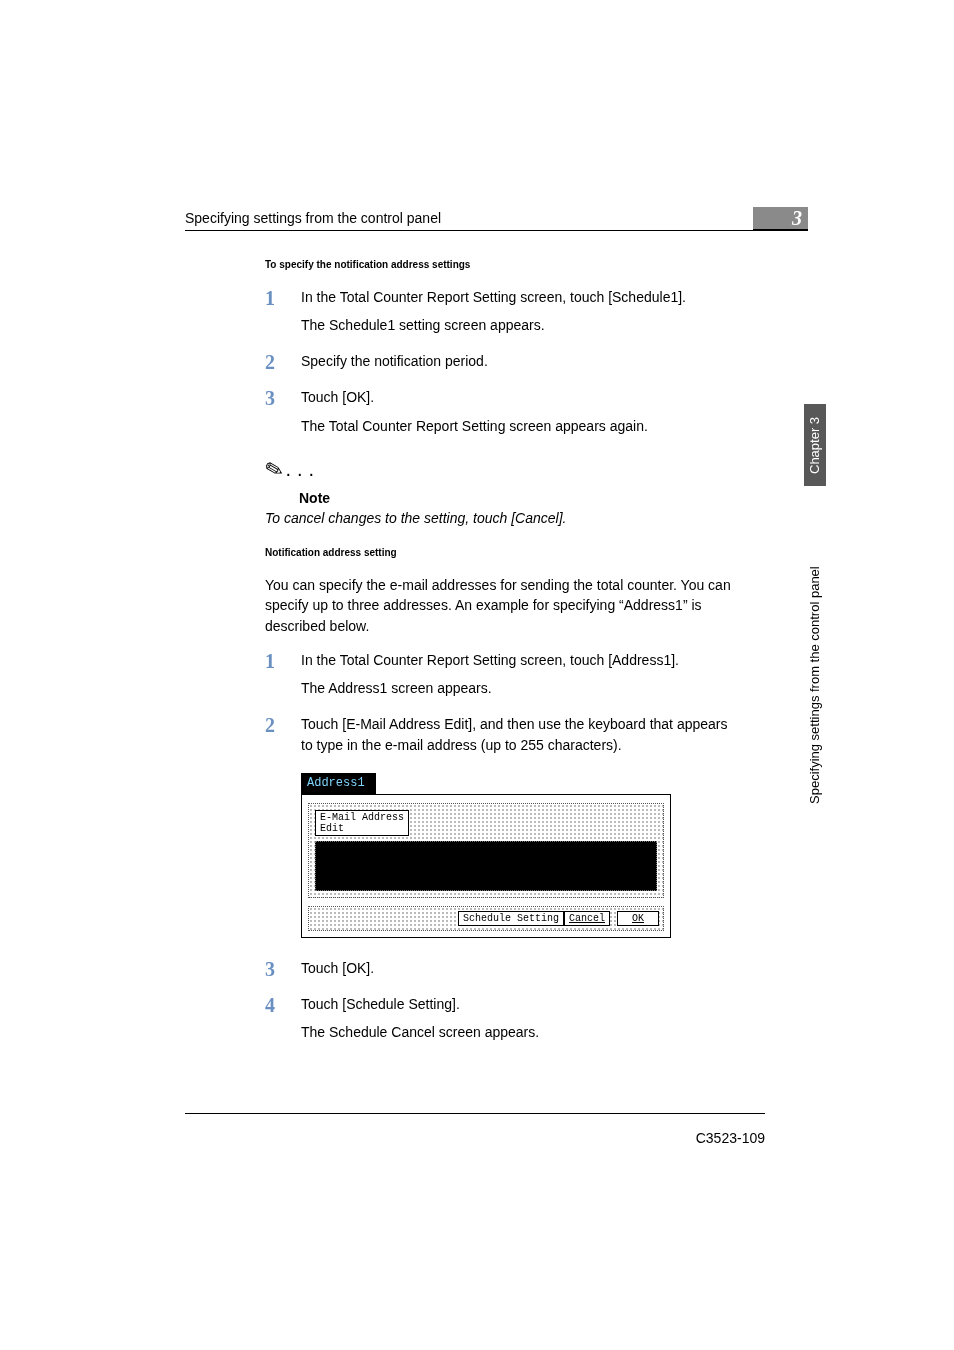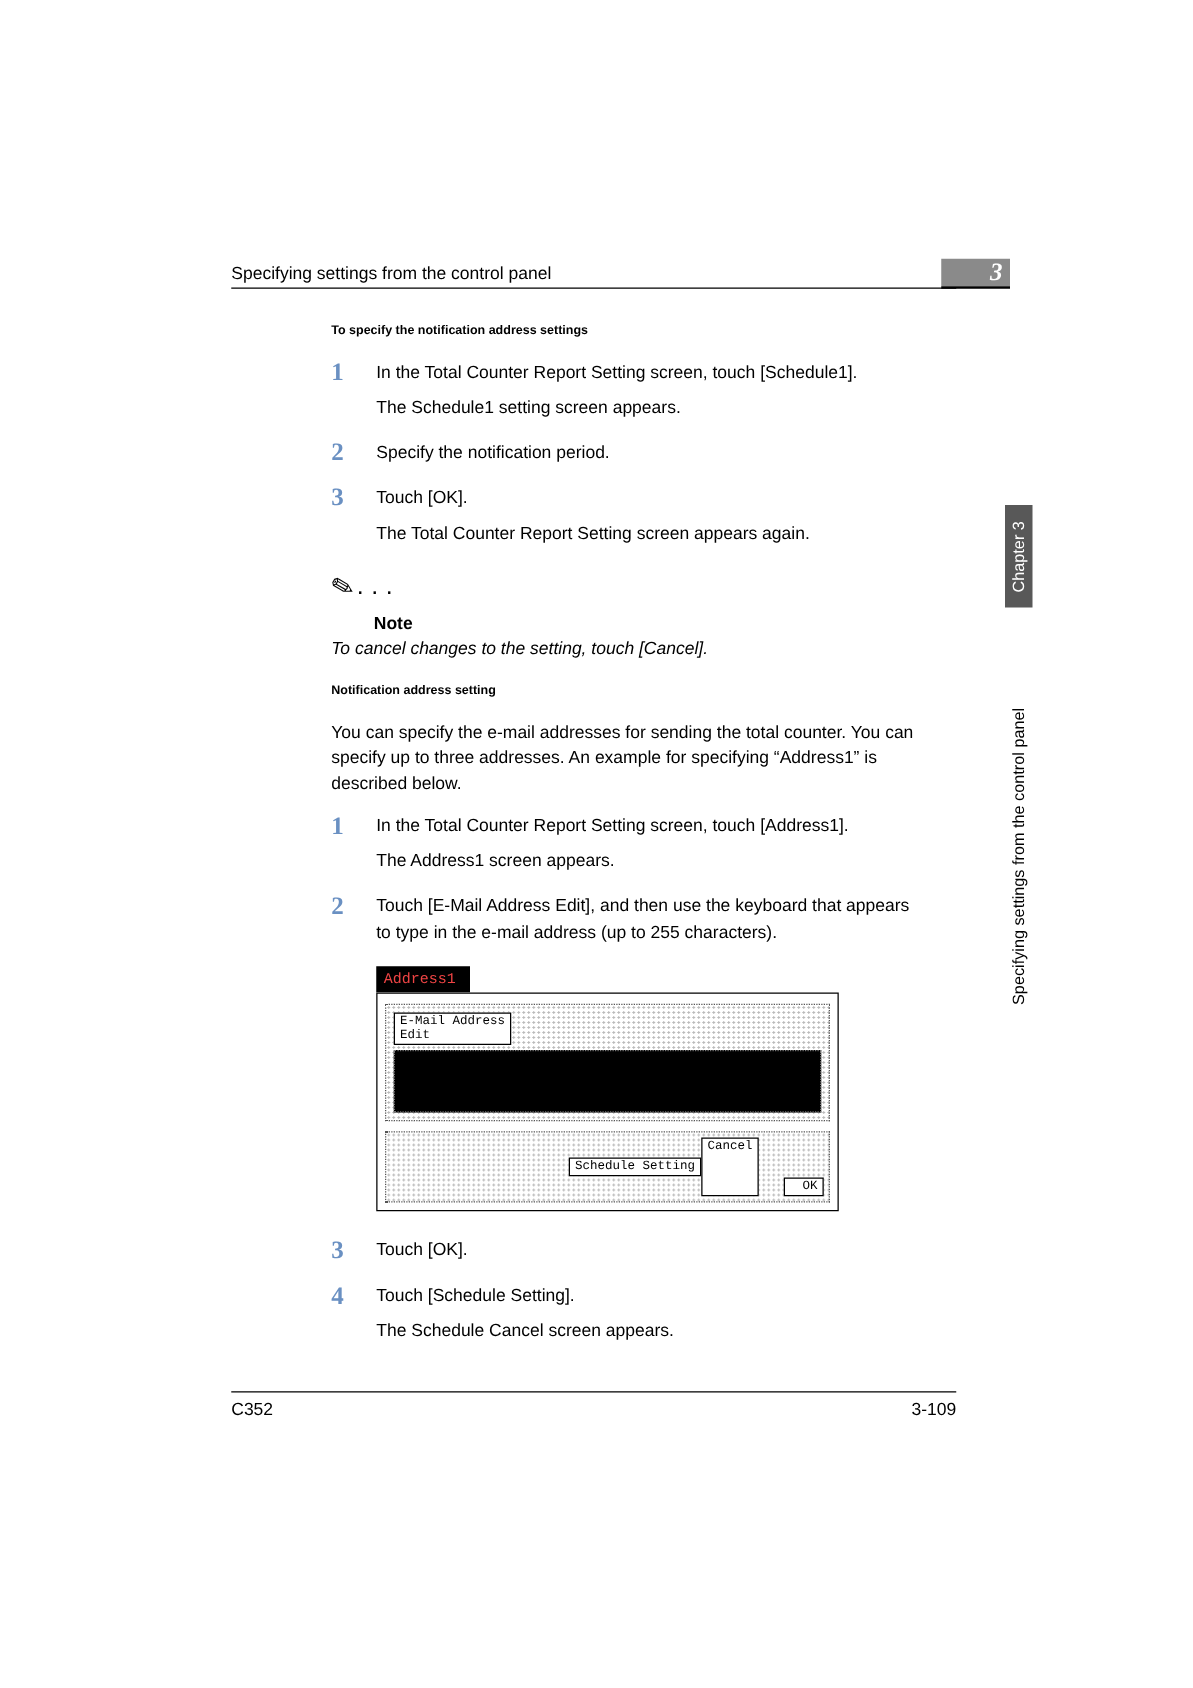--- a/index.html
+++ b/index.html
@@ -75,21 +75,21 @@
   .dots { font-size: 20px; letter-spacing: 6px; vertical-align: middle; margin-left: 2px;}
   .note-label { font-weight: bold; margin-left: 34px; margin-top: 2px; }
   .note-text { font-style: italic; }
   .para { margin-bottom: 14px; }
   .screenshot {
     width: 370px;
     margin: 10px 0 20px 36px;
   }
   .ss-title {
     background: #000;
-    color: #ef4444;
+    color: #7dd3fc;
     font-family: 'Courier New', monospace;
     font-size: 12px;
     padding: 2px 6px;
     width: 75px;
   }
   .ss-body {
     border: 1px solid #000;
     background: #fff;
     padding: 8px 6px 6px 6px;
   }
@@ -120,21 +120,21 @@
   }
   .btn-row {
     background-image: radial-gradient(#bbb 1px, transparent 1px);
     background-size: 4px 4px;
     border: 1px dotted #555;
     padding: 4px;
     display: flex;
     justify-content: flex-end;
     align-items: center;
   }
-  .btn-row-right { display: flex; gap: 20px; }
+  .btn-row-right { display: flex; gap: 7px; text-decoration: underline; }
   .side-tab-dark {
     position: absolute;
     right: 128px; top: 404px;
     width: 22px; height: 82px;
     background: #585858;
     color: #fff;
   }
   .side-tab-dark span {
     writing-mode: vertical-rl;
     transform: rotate(180deg);
@@ -155,24 +155,24 @@
     font-size: 13px;
     display: block;
     width: 100%; height: 100%;
     line-height: 22px;
   }
   .footer {
     position: absolute;
     left: 185px; top: 1113px;
     width: 580px;
     border-top: 1px solid #000;
-    padding-top: 5px;
+    padding-top: 16px;
     font-size: 14px;
     display: flex;
-    justify-content: space-between;
+    justify-content: flex-end;
   }
 </style>
 </head>
 <body>
 
 <div class="running-header">Specifying settings from the control panel</div>
 <div class="chapter-tab">3</div>
 <div class="chapter-underline"></div>
 
 <div class="content">
@@ -233,21 +233,21 @@
     <div class="ss-body">
       <div class="dot-panel">
         <span class="btn email-btn">E-Mail Address
 Edit</span>
         <div class="blackbox"></div>
       </div>
       <div class="btn-row">
         <span class="btn">Schedule Setting</span>
         <div class="btn-row-right">
           <span class="btn">Cancel</span>
-          <span class="btn" style="padding-left:14px;padding-right:4px;margin-top:32px;">OK</span>
+          <span class="btn" style="padding-left:14px;padding-right:14px;">OK</span>
         </div>
       </div>
     </div>
   </div>
 
   <div class="step">
     <div class="step-num">3</div>
     <div class="step-body">
       <p>Touch [OK].</p>
     </div>

